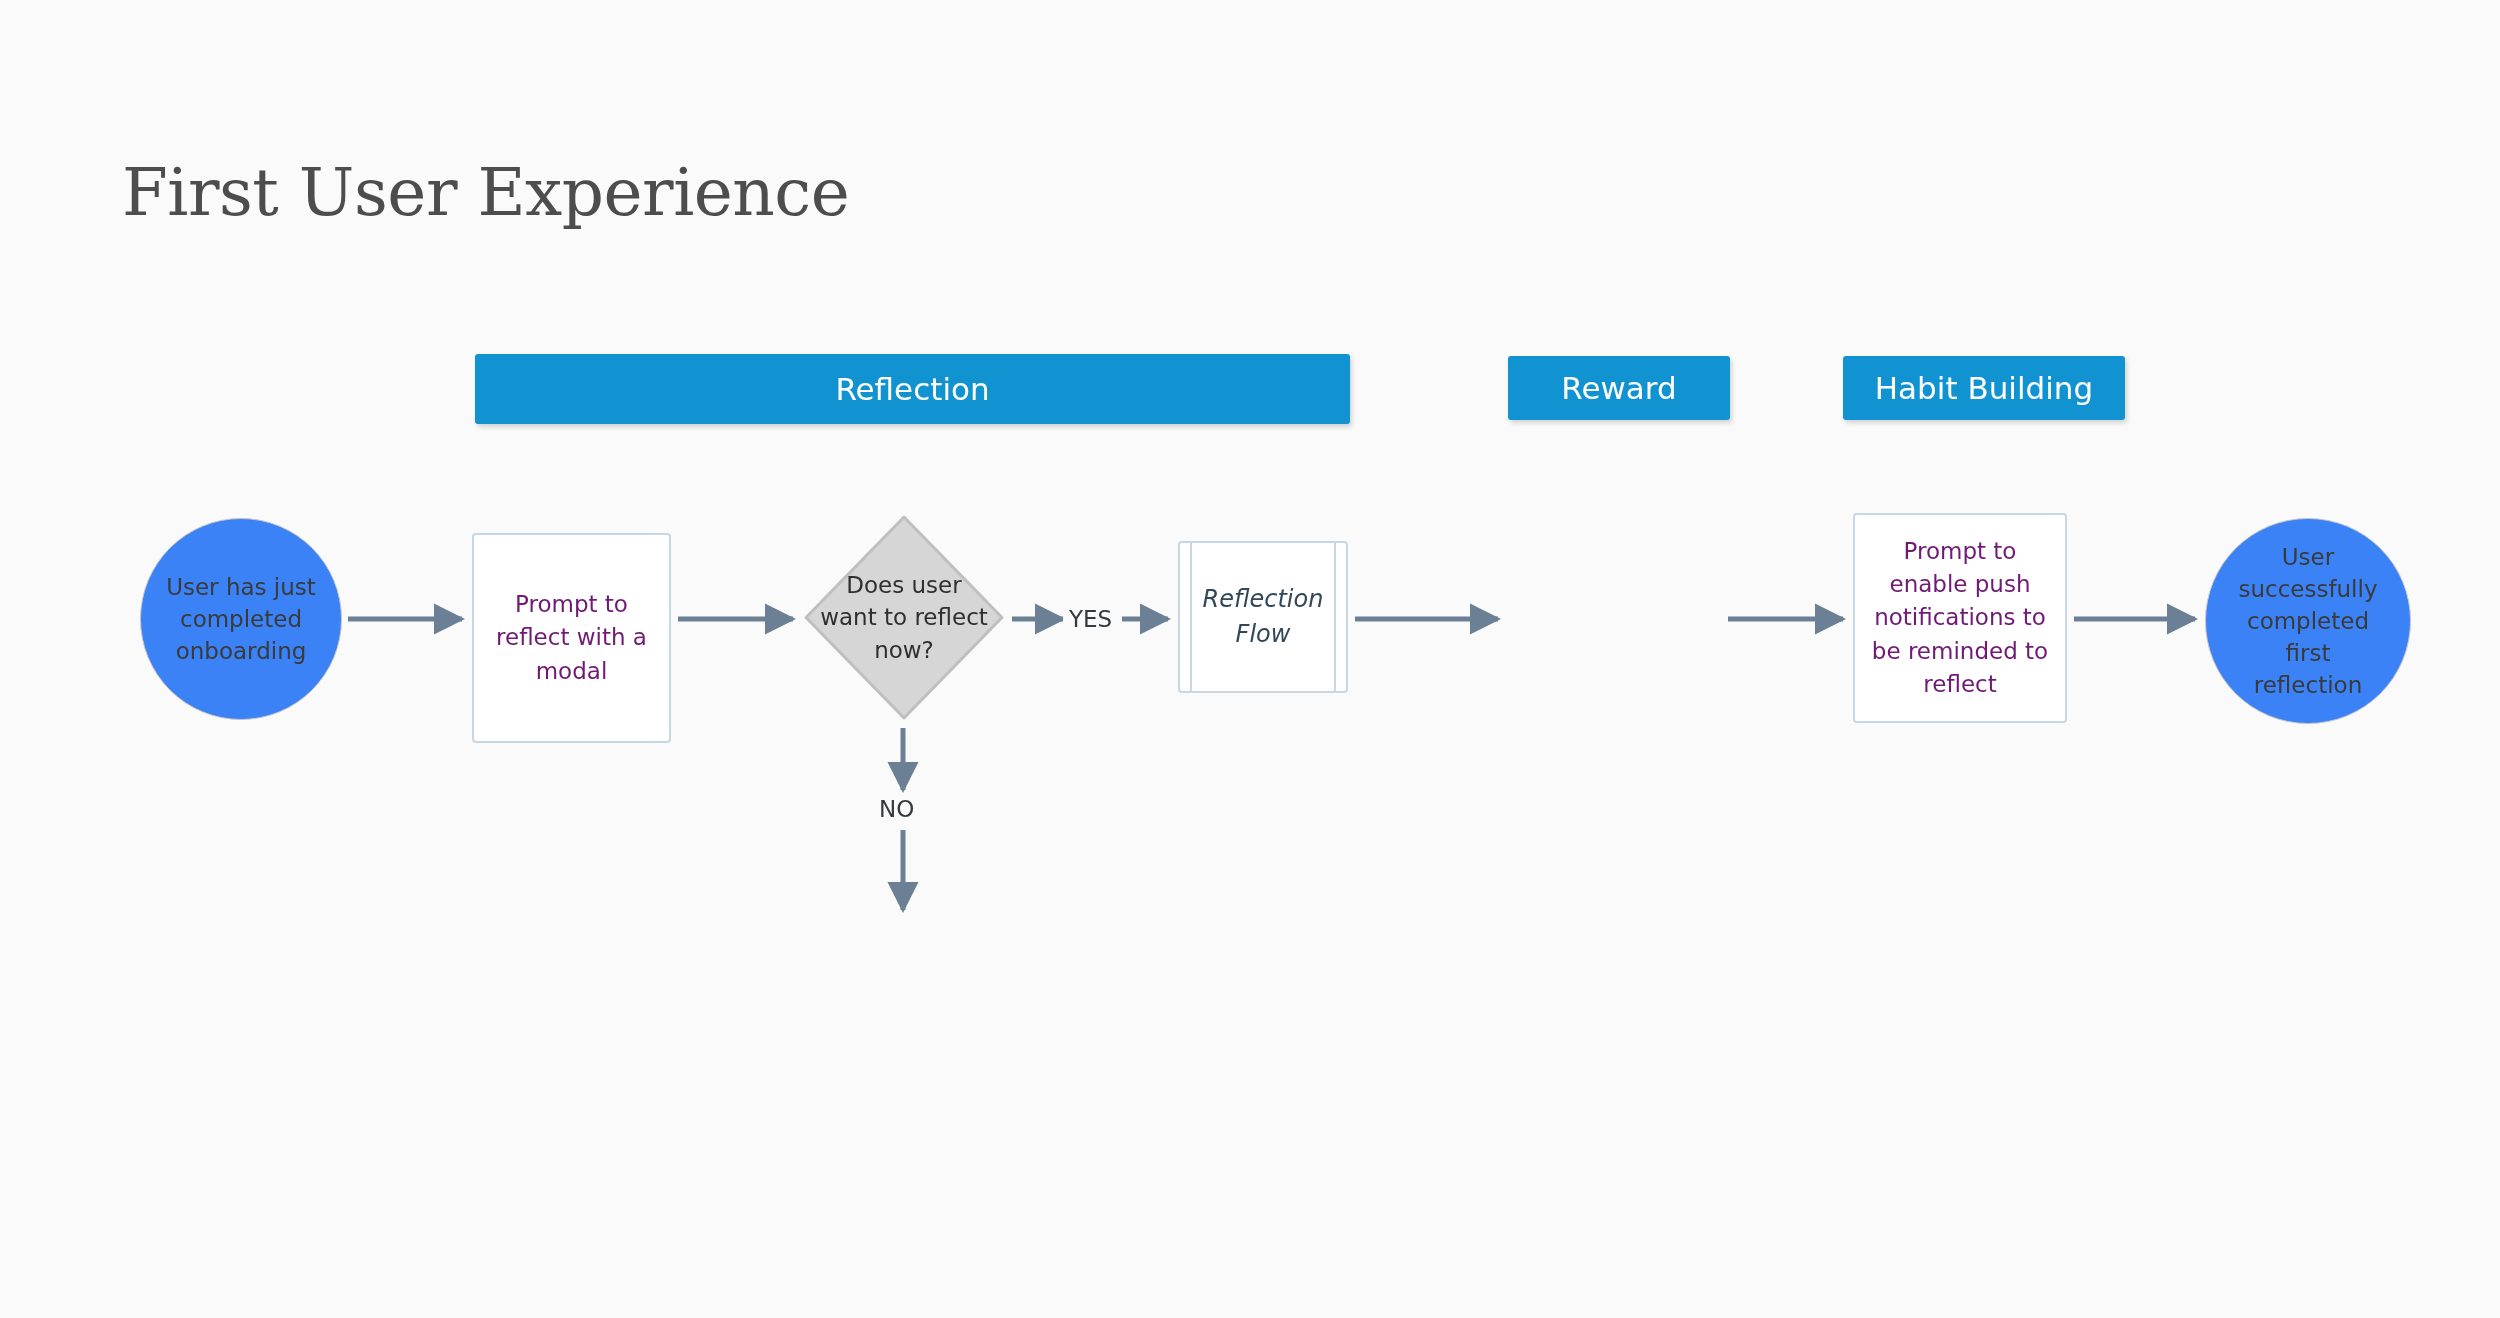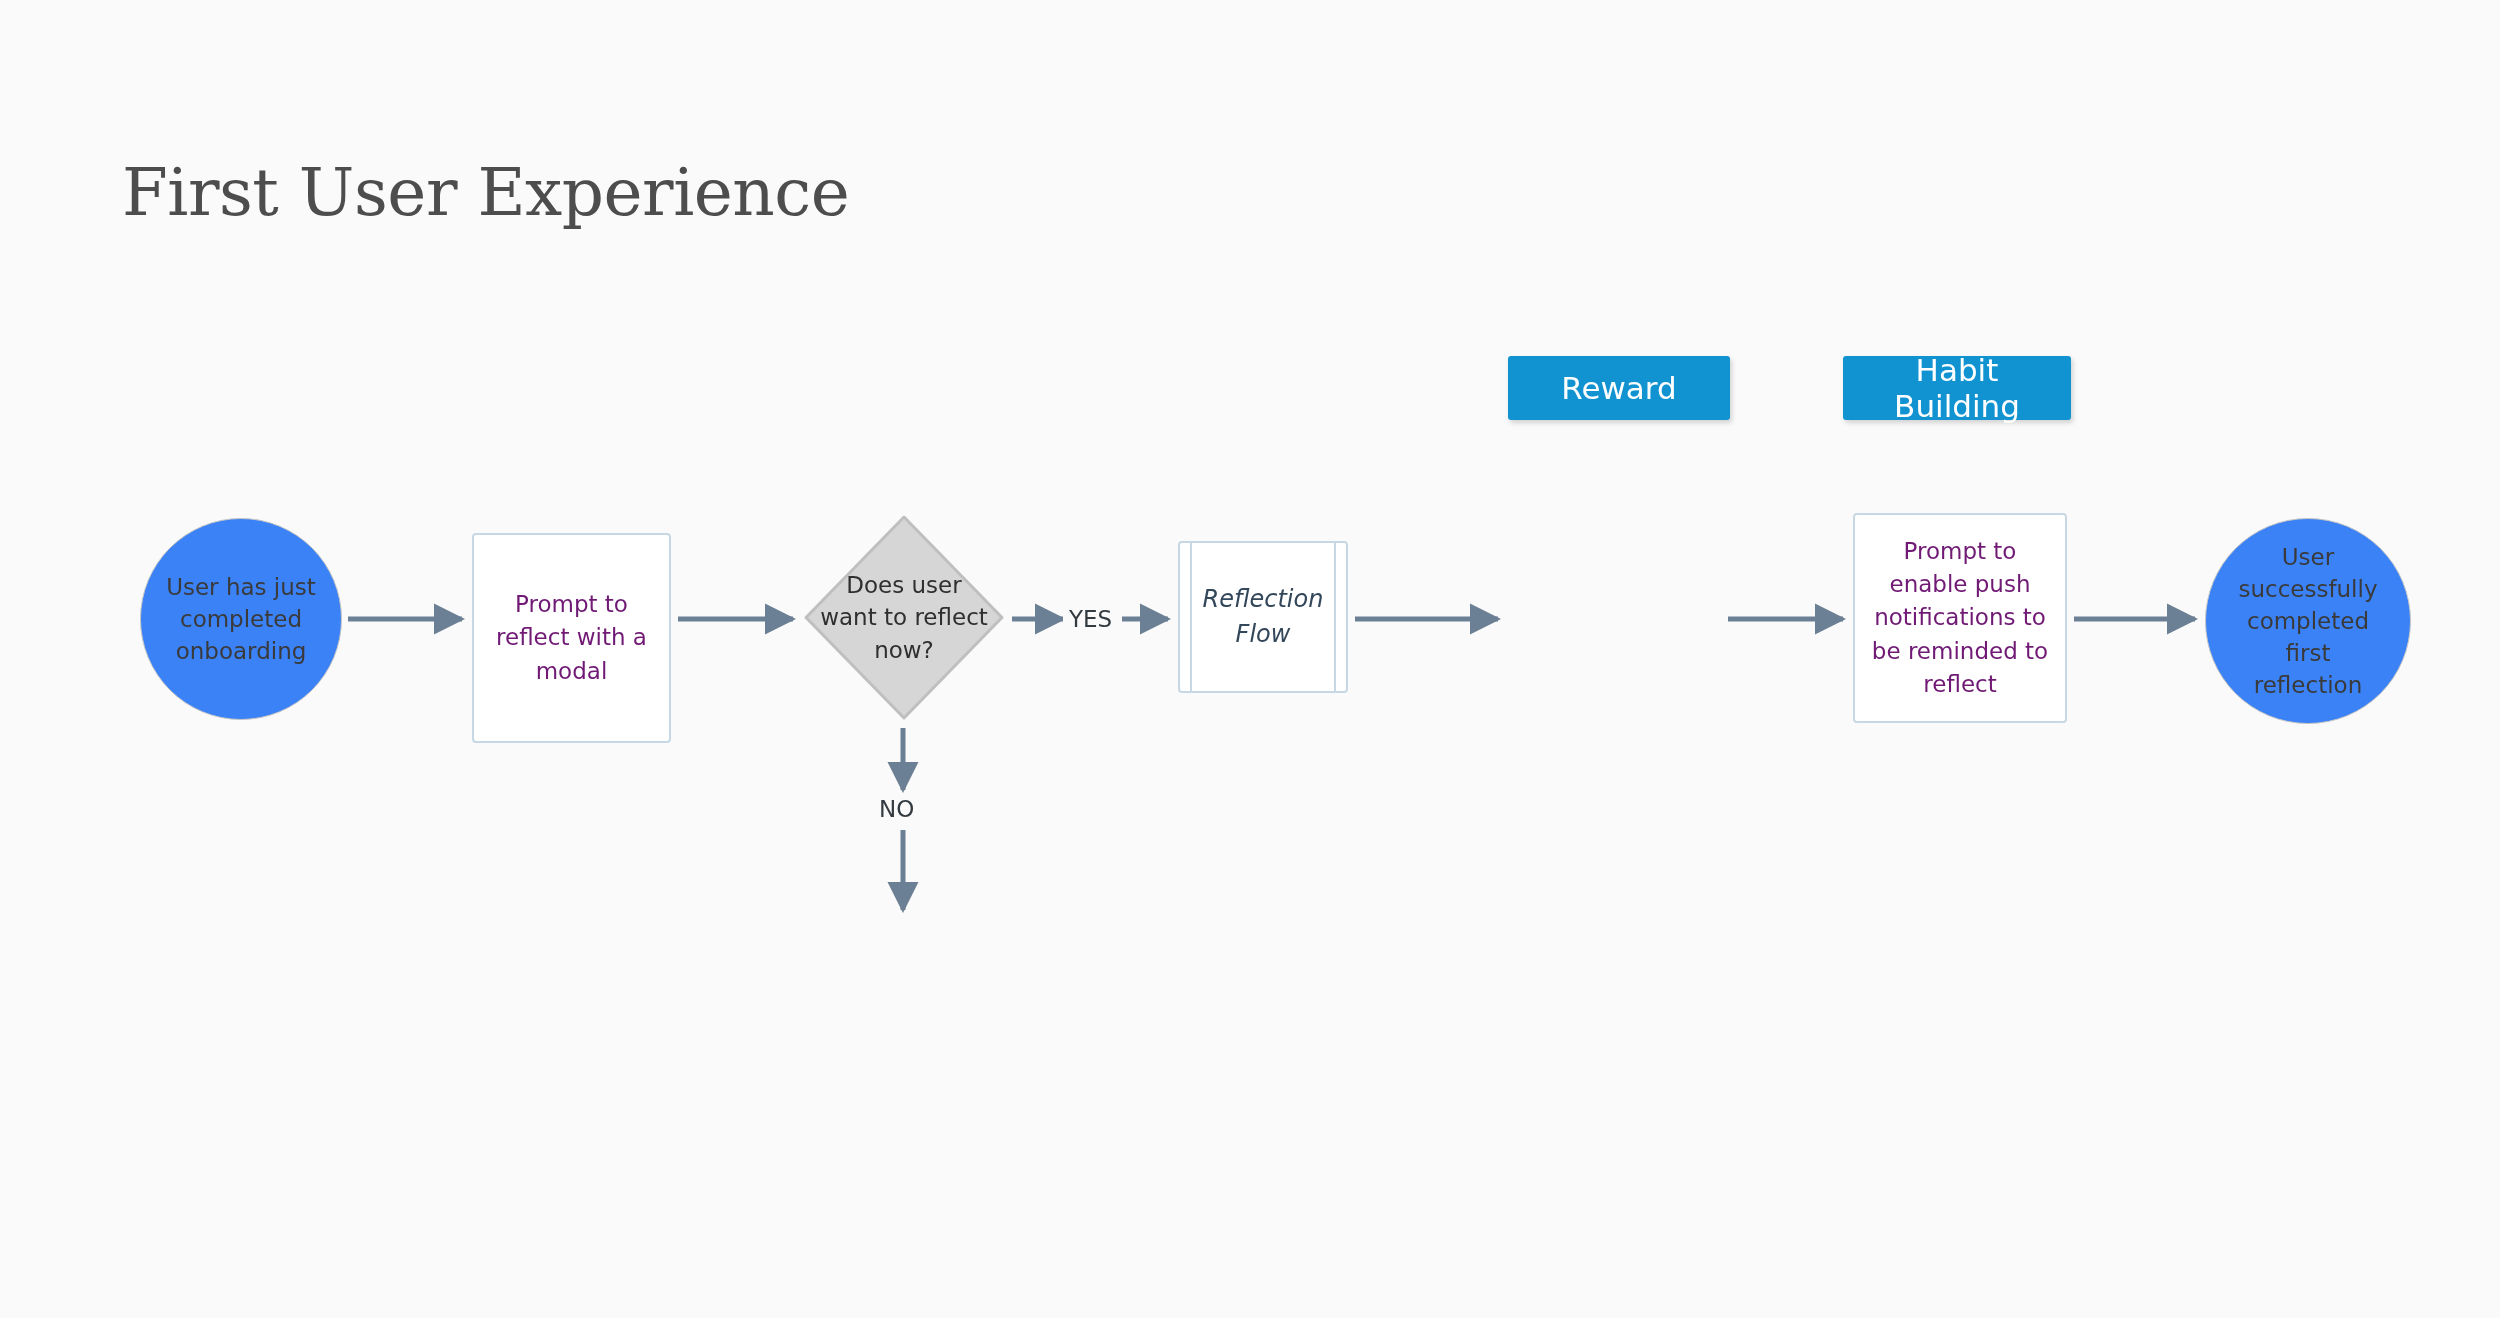--- a/index.html
+++ b/index.html
@@ -145,24 +145,27 @@
   .node-subprocess .sp-inner.left  { left: 10px; }
   .node-subprocess .sp-inner.right { right: 10px; }
 </style>
 </head>
 <body>
 
 <div id="canvas">
 
   <div id="page-title">First User Experience</div>
 
+  <div class="banner" style="left:475px; top:354px; width:875px; height:70px;">
+    <span>Reflection</span>
+  </div>
   <div class="banner" style="left:1508px; top:356px; width:222px; height:64px;">
     <span>Reward</span>
   </div>
-  <div class="banner" style="left:1843px; top:356px; width:228px; height:64px;">
+  <div class="banner" style="left:1843px; top:356px; width:282px; height:64px;">
     <span>Habit Building</span>
   </div>
 
   <svg id="connectors" viewBox="0 0 2500 1318">
     <defs>
       <marker id="arrowhead" markerWidth="7" markerHeight="7" refX="5.6" refY="3.5" orient="auto" markerUnits="strokeWidth">
         <path d="M0,0.4 L6.2,3.5 L0,6.6 Z" fill="#6c8095"></path>
       </marker>
     </defs>
     <g stroke="#6c8095" stroke-width="5" fill="none" marker-end="url(#arrowhead)" stroke-linecap="butt">

